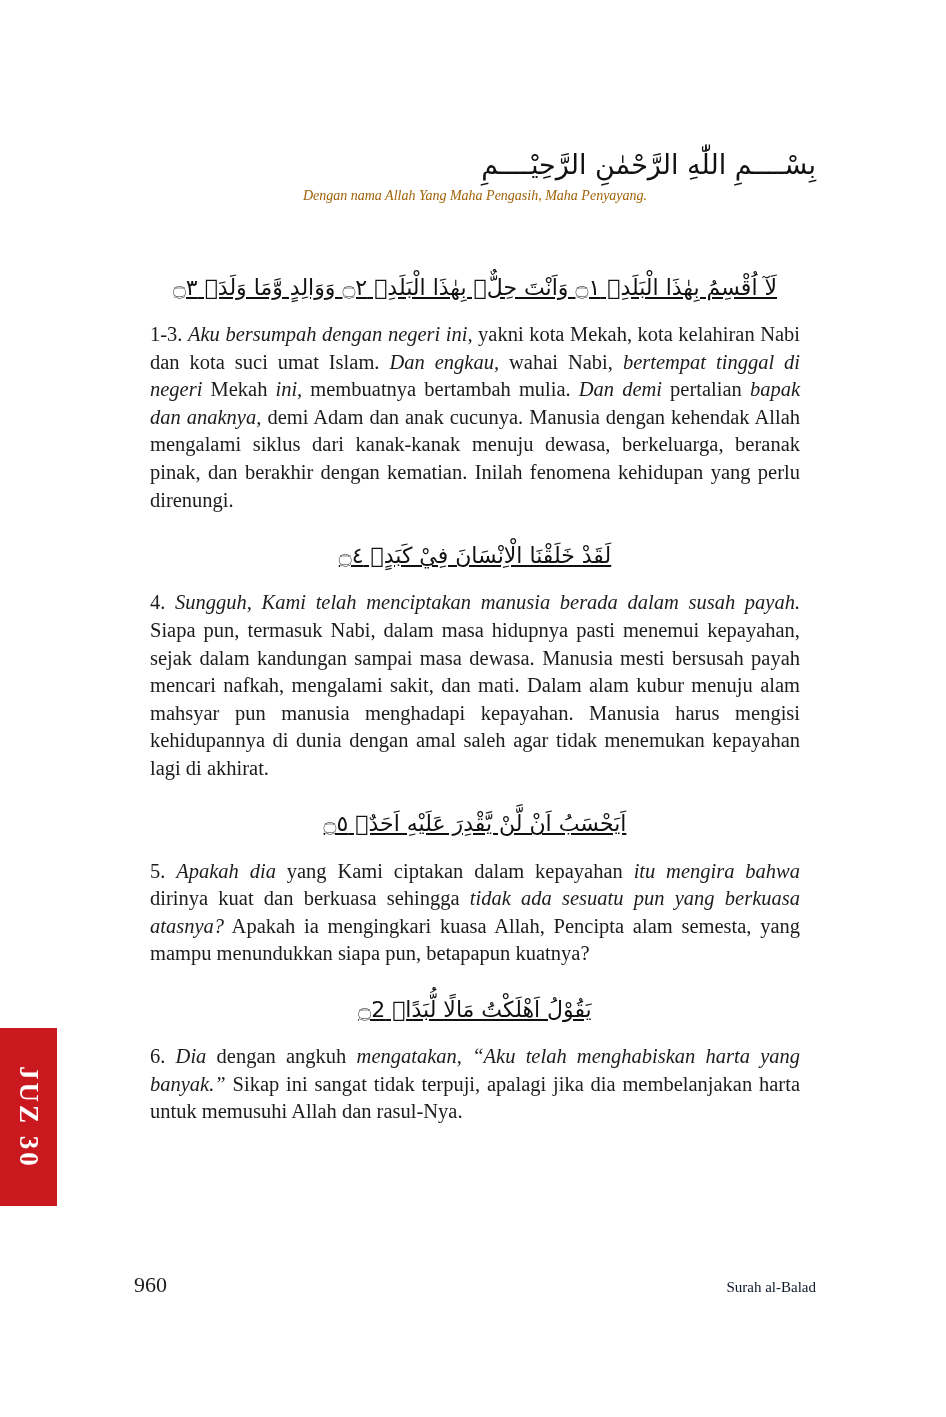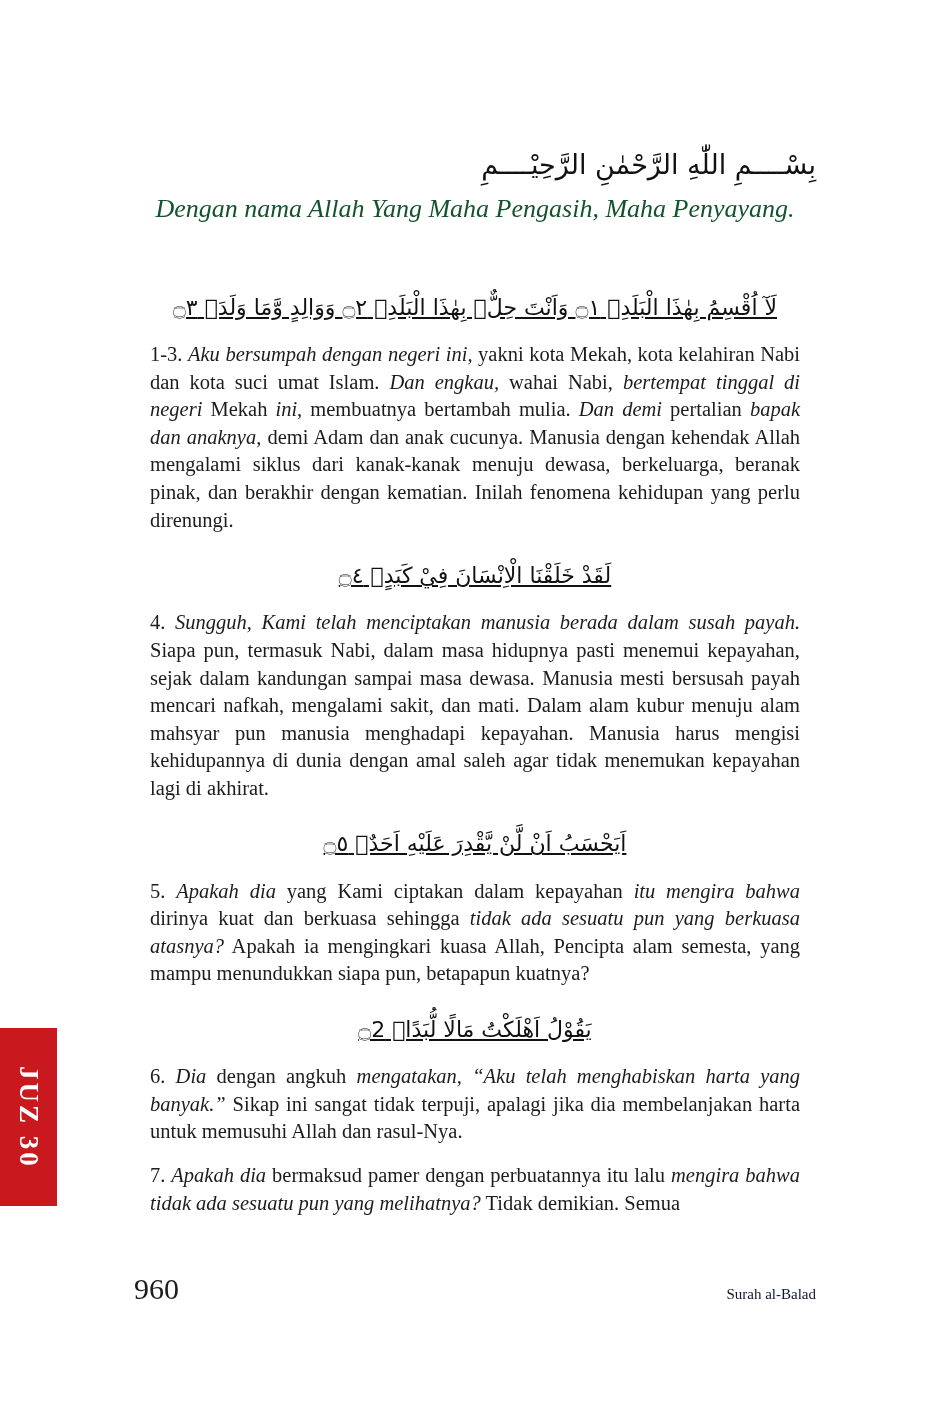--- a/index.html
+++ b/index.html
@@ -26,24 +26,24 @@
     text-align: right;
     direction: rtl;
     font-family: "DejaVu Sans", sans-serif;
     font-size: 27px;
     line-height: 1.4;
     color: #111111;
   }
   .bismillah-translation {
     text-align: center;
     font-style: italic;
-    font-size: 26px;
-    margin-top: 10px;
+    font-size: 14px;
+    margin-top: 4px;
     margin-bottom: 66px;
-    color: #14532d;
+    color: #a16207;
   }
   .section .arabic {
     text-align: center;
     direction: rtl;
     font-family: "DejaVu Sans", sans-serif;
     font-size: 22px;
     line-height: 1.6;
     margin: 24px 0 12px 0;
     color: #111111;
     text-decoration: underline;
@@ -79,21 +79,21 @@
   .footer {
     position: absolute;
     left: 134px;
     width: 682px;
     top: 1272px;
     display: flex;
     justify-content: space-between;
     align-items: baseline;
   }
   .footer .page-number {
-    font-size: 30px;
+    font-size: 22px;
     color: #1c1c1c;
   }
   .footer .surah-name {
     font-size: 15px;
     color: #0f172a;
   }
 </style>
 </head>
 <body>
 
@@ -121,21 +121,20 @@
       <div class="arabic" dir="rtl">اَيَحْسَبُ اَنْ لَّنْ يَّقْدِرَ عَلَيْهِ اَحَدٌۘ ۝٥</div>
       <p class="body"><span>5. </span><span class="it">Apakah dia </span><span>yang Kami ciptakan dalam kepayahan </span><span class="it">itu mengira bahwa </span><span>dirinya kuat dan berkuasa sehingga </span><span class="it">tidak ada sesuatu pun yang berkuasa atasnya?</span><span> Apakah ia mengingkari kuasa Allah, Pencipta alam semesta, yang mampu menundukkan siapa pun, betapapun kuatnya?</span></p>
     </div>
 
     <div class="section">
       <div class="arabic" dir="rtl">يَقُوْلُ اَهْلَكْتُ مَالًا لُّبَدًاۗ ۝2</div>
       <p class="body"><span>6. </span><span class="it">Dia </span><span>dengan angkuh </span><span class="it">mengatakan, “Aku telah menghabiskan harta yang banyak.”</span><span> Sikap ini sangat tidak terpuji, apalagi jika dia membelanjakan harta untuk memusuhi Allah dan rasul-Nya.</span></p>
     </div>
 
     <div class="section">
-      <p class="body"><span>7. </span><span class="it">Apakah dia </span><span>bermaksud pamer dengan perbuatannya itu lalu </span><span class="it">mengira bahwa tidak ada sesuatu pun yang melihatnya?</span><span> Tidak demikian. Semua</span></p>
     </div>
 
   </div>
 
   <div class="footer">
     <span class="page-number">960</span>
     <span class="surah-name">Surah al-Balad</span>
   </div>
 
 </div>

